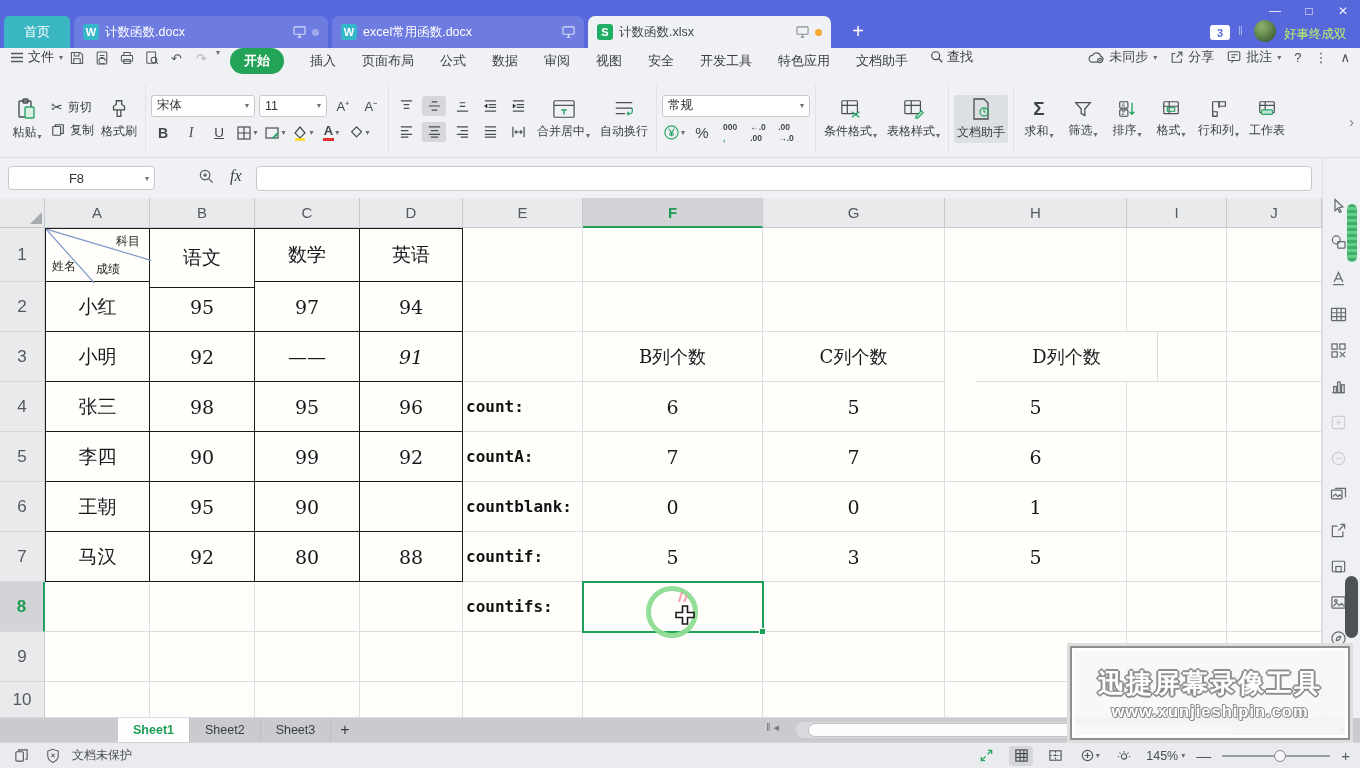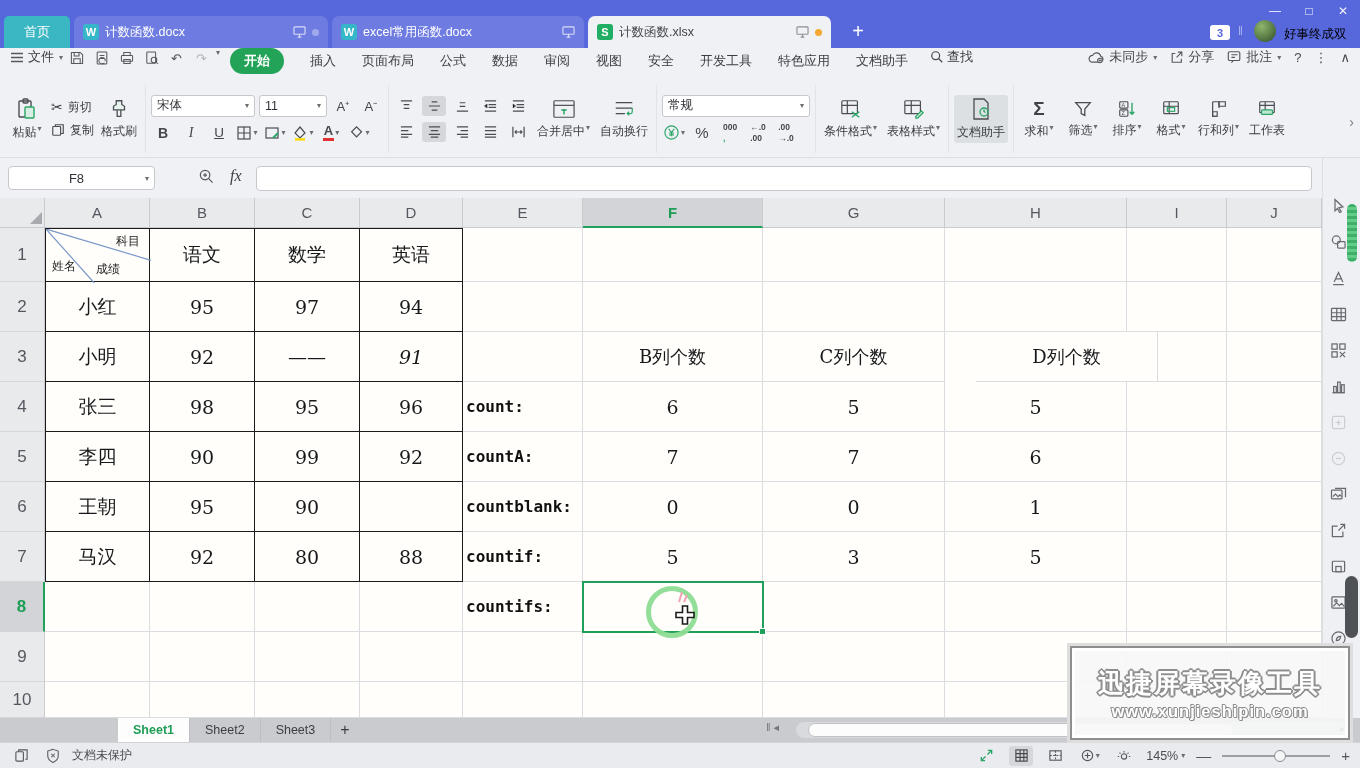--- a/index.html
+++ b/index.html
@@ -17,42 +17,42 @@
 .appic.w{background:#35b6c9}.appic.s{background:#1fae63}
 .tlabel{flex:1;white-space:nowrap;overflow:hidden}
 .dot{width:7px;height:7px;border-radius:50%;flex:none}
 .dot.orange{background:#f7a832}.dot.faint{background:rgba(255,255,255,.35)}
 #newtab{position:absolute;left:845px;top:18px;width:26px;height:26px;color:#fff;font-size:20px;display:flex;align-items:center;justify-content:center}
 .wbtns{position:absolute;top:0;right:0;display:flex}
 .wbtn{width:34px;height:22px;color:#fff;display:flex;align-items:center;justify-content:center;font-size:12px;opacity:.92}
 #msgbadge{position:absolute;left:1210px;top:25px;min-width:20px;height:15px;background:#fff;color:#5767dc;border-radius:3px;font-size:11px;font-weight:bold;display:flex;align-items:center;justify-content:center;padding:0 3px}
 #tbsep{position:absolute;left:1238px;top:24px;color:rgba(255,255,255,.5);font-size:12px}
 #avatar{position:absolute;left:1254px;top:20px;width:22px;height:22px;border-radius:50%;background:radial-gradient(circle at 35% 30%,#8fb56d,#2e4d26)}
-#uname{position:absolute;left:1284px;top:26px;color:#000000;font-size:12.5px}
+#uname{position:absolute;left:1284px;top:26px;color:#bef264;font-size:12.5px}
 
 
 #menubar{position:absolute;top:48px;left:0;right:0;height:32px;background:#eff1f4;display:flex;align-items:flex-start;padding:0 10px;gap:2px;font-size:13px;color:#3a3d42}
 .micon{width:23px;height:20px;display:flex;align-items:center;justify-content:center;color:#55585e}
 .micon svg{display:block}
 .gray{color:#b4b6ba}
 #filebtn{display:flex;align-items:center;gap:4px}
 #menutabs{display:flex;gap:26px;margin-left:8px;align-items:center;white-space:nowrap}
 .mtab{padding:3px 0}
 .mtab.active{background:#22a357;color:#fff;border-radius:14px;padding:4px 14px;font-weight:bold}
 .msearch{display:flex;align-items:center;gap:3px;margin-left:20px}
 .mright{margin-left:auto;display:flex;align-items:center;gap:13px;color:#46494e;white-space:nowrap}
 .mritem{display:flex;align-items:center;gap:4px}
 .car{font-size:8px;color:#6a6d72;margin-left:1px}
 
 
 #ribbon{position:absolute;top:80px;left:0;right:0;height:78px;background:#eff1f4;border-bottom:1px solid #dcdee1;display:flex;align-items:center;padding:4px 2px}
 .rg{display:flex;align-items:center;padding:0 5px;border-right:1px solid #e1e3e6;gap:4px;height:68px}
 .bb{display:flex;flex-direction:column;align-items:center;justify-content:center;gap:3px;font-size:12px;color:#3a3d42;padding:2px 3px;border-radius:3px;min-width:40px;text-align:center}
 .bb.hl{background:#dde0e3}
-.lblrow{display:flex;align-items:flex-start;white-space:nowrap}
+.lblrow{display:flex;align-items:flex-end;white-space:nowrap}
 .stack{display:flex;flex-direction:column;gap:6px}
 .sb{display:flex;align-items:center;gap:5px;font-size:12px;color:#3a3d42;white-space:nowrap}
 .r2{display:flex;flex-direction:column;gap:6px;justify-content:center}
 .irow{display:flex;align-items:center;gap:4px}
 .fsel{background:#fff;border:1px solid #c6c8cc;border-radius:3px;height:22px;display:flex;align-items:center;justify-content:space-between;padding:0 5px;font-size:12.5px;color:#2f3237}
 .tbico{min-width:24px;height:20px;display:flex;align-items:center;justify-content:center;border-radius:3px;font-size:13px;color:#44474c}
 .tbico.on{background:#d5d7db}
 .bB{font-weight:900;font-size:14px}
 .bI{font-style:italic;font-family:"Liberation Serif",serif;font-size:14px}
 .bU{text-decoration:underline;font-size:13.5px}
@@ -608,21 +608,21 @@
       <div class="rhd" style="left: 0px; top: 484px; width: 45px; height: 36px;">10</div>
       <div class="cell tc lb tb a1" style="left: 45px; top: 30px; width: 105px; height: 54px;">
         <svg width="105" height="54" viewBox="0 0 105 54">
           <line x1="0" y1="0" x2="105" y2="31.319999999999997" stroke="#7b98c8" stroke-width="1.2"></line>
           <line x1="0" y1="0" x2="48.300000000000004" y2="54" stroke="#7b98c8" stroke-width="1.2"></line>
         </svg>
         <span class="a1s" style="right:9px;top:4px">科目</span>
         <span class="a1s" style="left:6px;bottom:6px">姓名</span>
         <span class="a1s" style="left:50px;bottom:3px">成绩</span>
       </div>
-      <div class="cell tc tb" style="left: 150px; top: 30px; width: 105px; height: 54px;">语文</div>
+      <div class="cell tc tb" style="left: 150px; top: 30px; width: 105px; height: 60px;">语文</div>
       <div class="cell tc tb" style="left: 255px; top: 30px; width: 105px; height: 54px;">数学</div>
       <div class="cell tc tb" style="left: 360px; top: 30px; width: 103px; height: 54px;">英语</div>
       <div class="cell" style="left: 463px; top: 30px; width: 120px; height: 54px;"></div>
       <div class="cell" style="left: 583px; top: 30px; width: 180px; height: 54px;"></div>
       <div class="cell" style="left: 763px; top: 30px; width: 182px; height: 54px;"></div>
       <div class="cell" style="left: 945px; top: 30px; width: 182px; height: 54px;"></div>
       <div class="cell" style="left: 1127px; top: 30px; width: 100px; height: 54px;"></div>
       <div class="cell" style="left: 1227px; top: 30px; width: 95px; height: 54px;"></div>
       <div class="cell tc lb" style="left: 45px; top: 84px; width: 105px; height: 50px;">小红</div>
       <div class="cell tc" style="left: 150px; top: 84px; width: 105px; height: 50px;">95</div>

